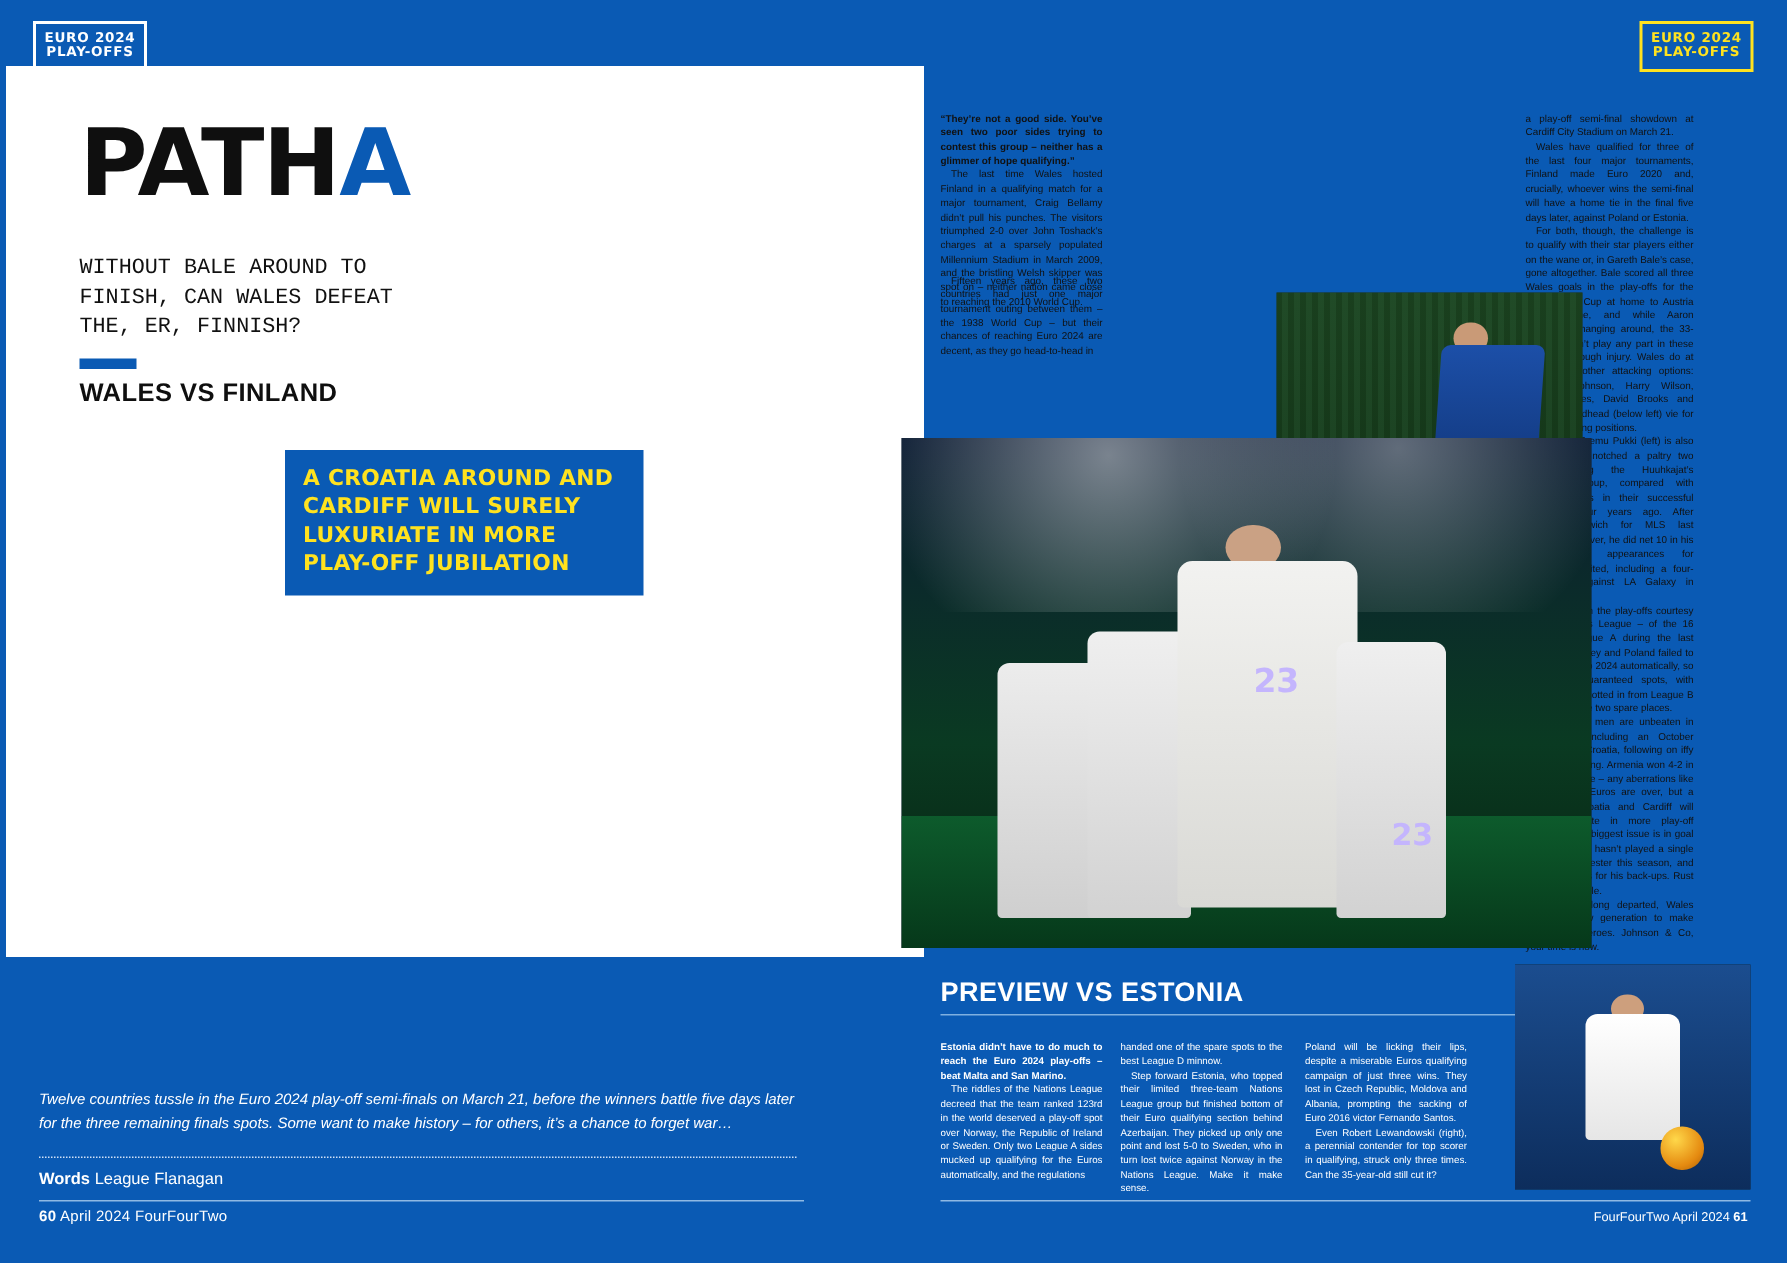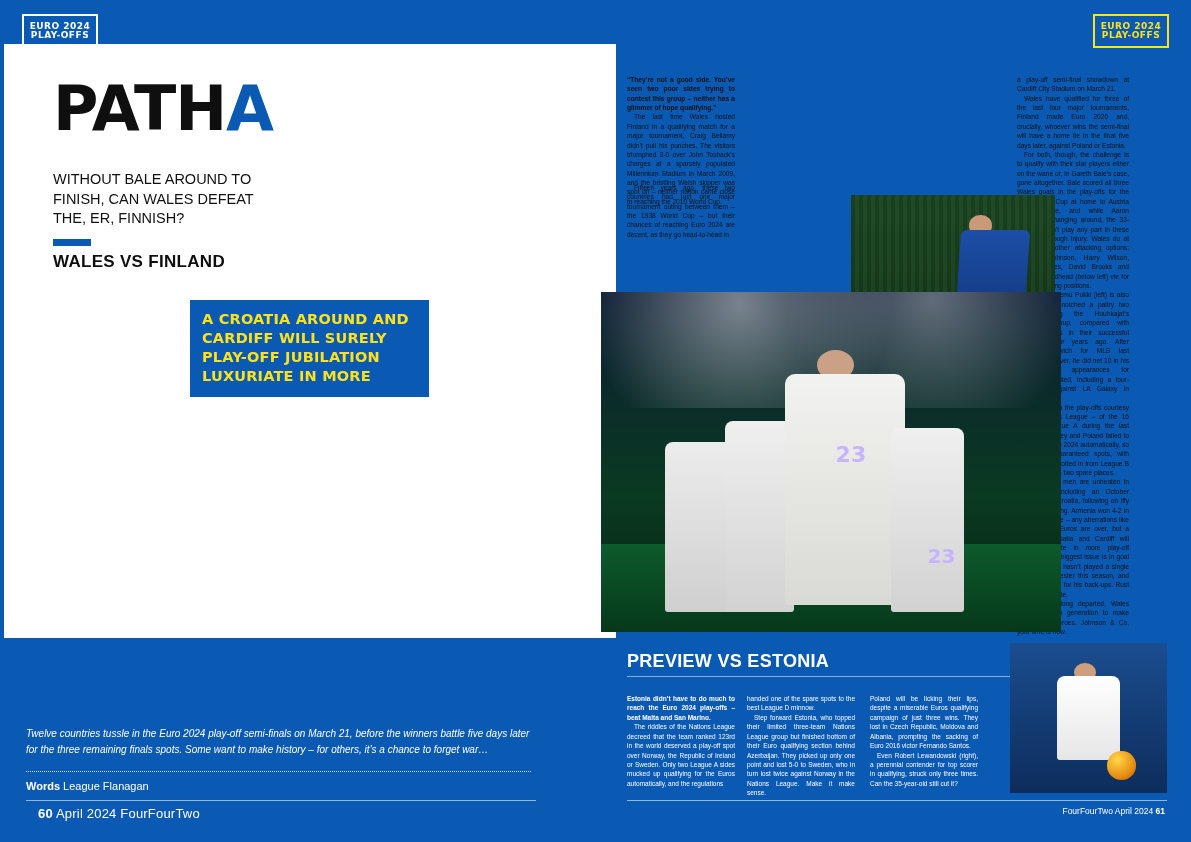--- a/index.html
+++ b/index.html
@@ -46,21 +46,21 @@
     width:505px;
     font-style:italic;
   }
   .dotted{
     border-top:1px dotted #cfe0f5;margin:14px 0 8px 0;width:505px;height:0;
   }
   .byline{color:#ffffff;font-size:11px;}
   .byline b{font-weight:bold;}
 
   .folio-left{
-    position:absolute;left:26px;top:806px;color:#ffffff;font-size:13px;letter-spacing:.2px;margin-left:12px;
+    position:absolute;left:26px;top:806px;color:#ffffff;font-size:10px;letter-spacing:.2px;
   }
   .folio-left .n{font-weight:bold;}
   .folio-rule{position:absolute;left:26px;top:800px;width:510px;height:1px;background:#8fb9e4;}
 
   
   .right-page{position:absolute;left:575px;top:0;width:616px;height:842px;background:#0a5ab4;}
   .white-panel{position:absolute;left:4px;top:44px;width:612px;height:594px;background:#ffffff;}
 
   .corner-logo-r{
     position:absolute;right:22px;top:14px;width:72px;height:30px;
@@ -70,21 +70,21 @@
   .corner-logo-r span{font-weight:bold;font-size:9px;letter-spacing:.5px;font-family:"DejaVu Sans",sans-serif;}
 
   .path-title{
     position:absolute;left:53px;top:78px;
     font-family:"DejaVu Sans",sans-serif;font-weight:bold;font-size:62px;line-height:1;
     color:#0f0f0f;letter-spacing:-1px;
   }
   .path-title .a{color:#0a5ab4;}
   .deck{
     position:absolute;left:53px;top:170px;width:230px;
-    font-size:14.5px;line-height:1.35;color:#111;
+    font-size:14.5px;line-height:1.35;color:#111;font-family:Liberation Mono, monospace;
   }
   .deck-rule{position:absolute;left:53px;top:239px;width:38px;height:7px;background:#0a5ab4;}
   .matchup{
     position:absolute;left:53px;top:252px;
     font-weight:bold;font-size:17px;color:#0f0f0f;letter-spacing:.3px;
   }
 
   .col{position:absolute;font-size:6.6px;line-height:1.42;color:#111;text-align:justify;}
   .col p{margin:0 0 0 0;text-indent:7px;}
   .col p.first{text-indent:0;}
@@ -236,22 +236,22 @@
     <div class="mainhead"></div>
       <div class="main"></div>
       <div class="p4"></div>
     <div class="num" style="left:51%;top:44%;font-size:22px;">23</div>
     <div class="num" style="left:71%;top:74%;font-size:20px;">23</div>
   </div>
 
   <div class="pullquote">
     <div>A CROATIA AROUND AND</div>
     <div>CARDIFF WILL SURELY</div>
+    <div>LUXURIATE IN MORE</div>
     <div>PLAY-OFF JUBILATION</div>
-    <div>LUXURIATE IN MORE</div>
   </div>
 
   <div class="pe-title">PREVIEW VS ESTONIA</div>
   <div class="pe-rule"></div>
 
   <div class="pecol" style="left:627px;top:694px;width:108px;">
     <p class="lead">Estonia didn’t have to do much to reach the Euro 2024 play-offs – beat Malta and San Marino.</p>
     <p>The riddles of the Nations League decreed that the team ranked 123rd in the world deserved a play-off spot over Norway, the Republic of Ireland or Sweden. Only two League A sides mucked up qualifying for the Euros automatically, and the regulations</p>
   </div>
   <div class="pecol" style="left:747px;top:694px;width:108px;">

